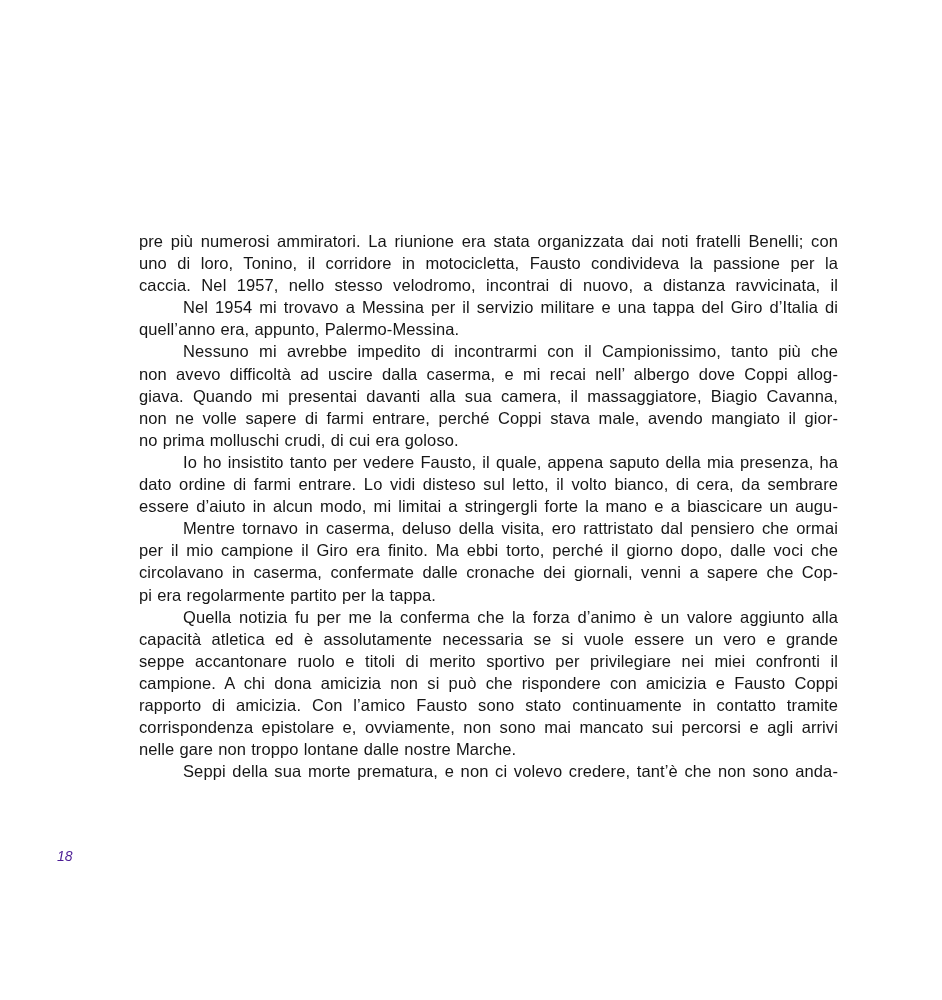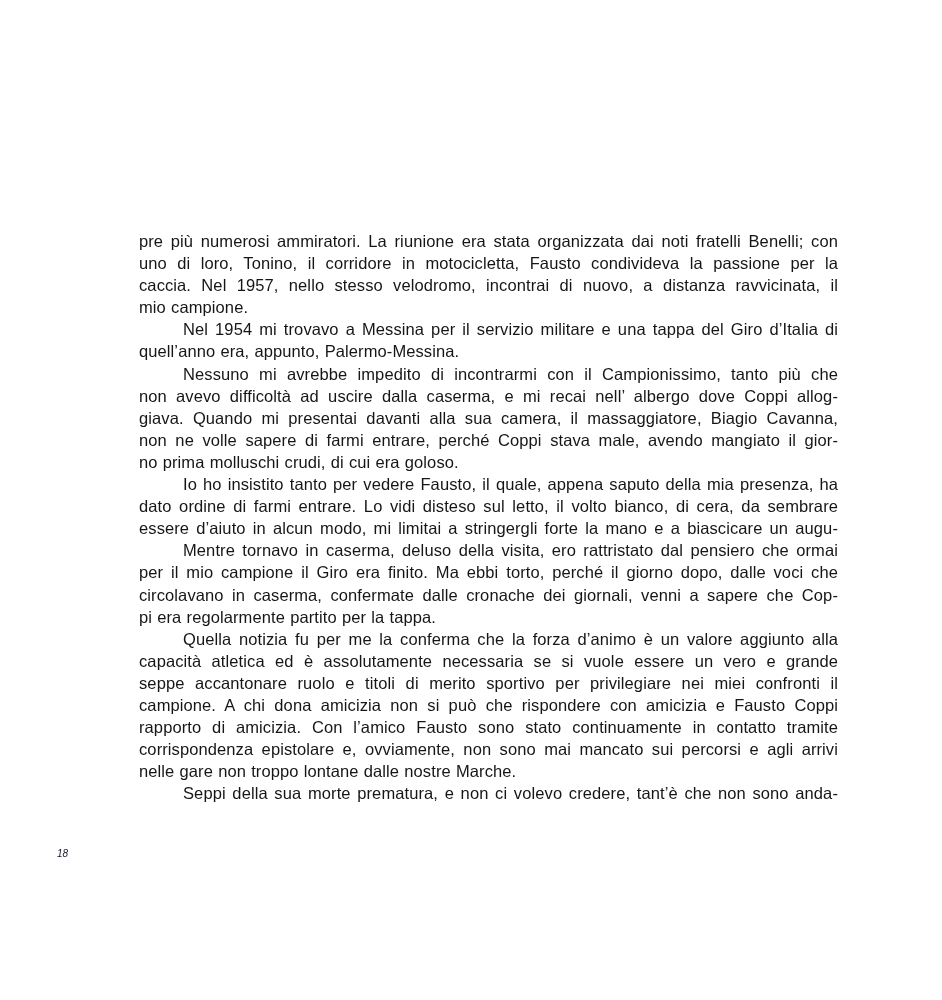--- a/index.html
+++ b/index.html
@@ -39,36 +39,35 @@
   .line.last {
     text-align-last: left;
   }
   .line.indent {
     text-indent: 44px;
   }
   .folio {
     position: absolute;
     left: 57px;
     top: 848px;
-    font-size: 10px;
+    font-size: 14px;
     font-style: italic;
-    color: #0f172a;
+    color: #4c1d95;
   }
 </style>
 </head>
 <body>
 
 <div class="page">
   <div class="folio">18</div>
   <div class="text-block">
       <div class="paragraph">
         <div class="line">pre più numerosi ammiratori. La riunione era stata organizzata dai noti fratelli Benelli; con</div>
         <div class="line">uno di loro, Tonino, il corridore in motocicletta, Fausto condivideva la passione per la</div>
         <div class="line">caccia. Nel 1957, nello stesso velodromo, incontrai di nuovo, a distanza ravvicinata, il</div>
-        <div class="line last">mio campione.</div>
       </div>
       <div class="paragraph">
         <div class="line indent">Nel 1954 mi trovavo a Messina per il servizio militare e una tappa del Giro d’Italia di</div>
         <div class="line last">quell’anno era, appunto, Palermo-Messina.</div>
       </div>
       <div class="paragraph">
         <div class="line indent">Nessuno mi avrebbe impedito di incontrarmi con il Campionissimo, tanto più che</div>
         <div class="line">non avevo difficoltà ad uscire dalla caserma, e mi recai nell’ albergo dove Coppi allog-</div>
         <div class="line">giava. Quando mi presentai davanti alla sua camera, il massaggiatore, Biagio Cavanna,</div>
         <div class="line">non ne volle sapere di farmi entrare, perché Coppi stava male, avendo mangiato il gior-</div>

